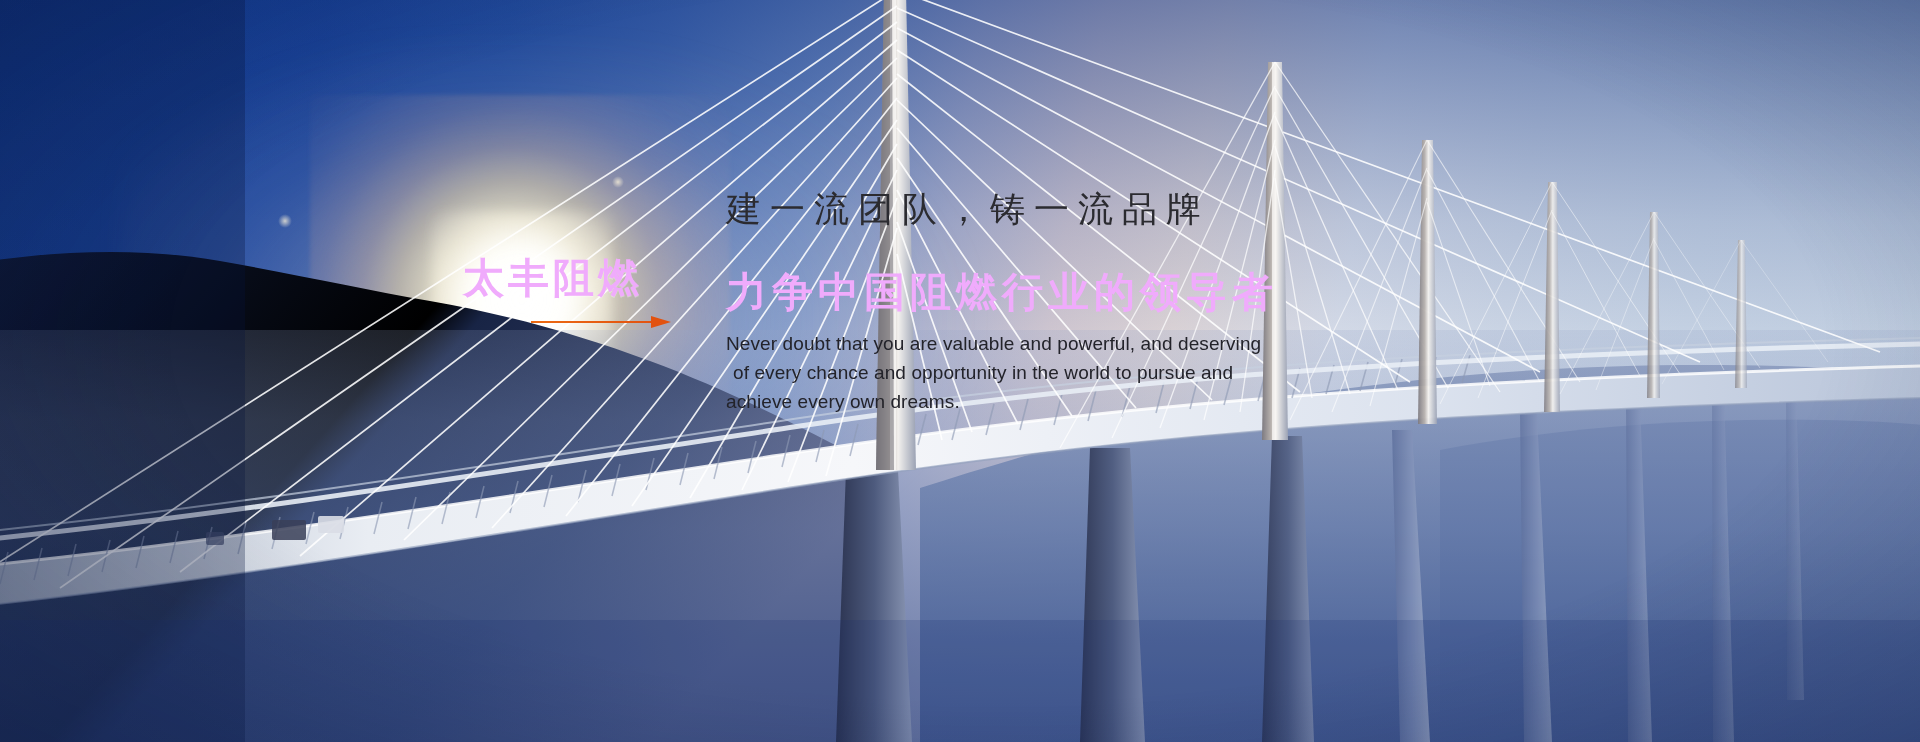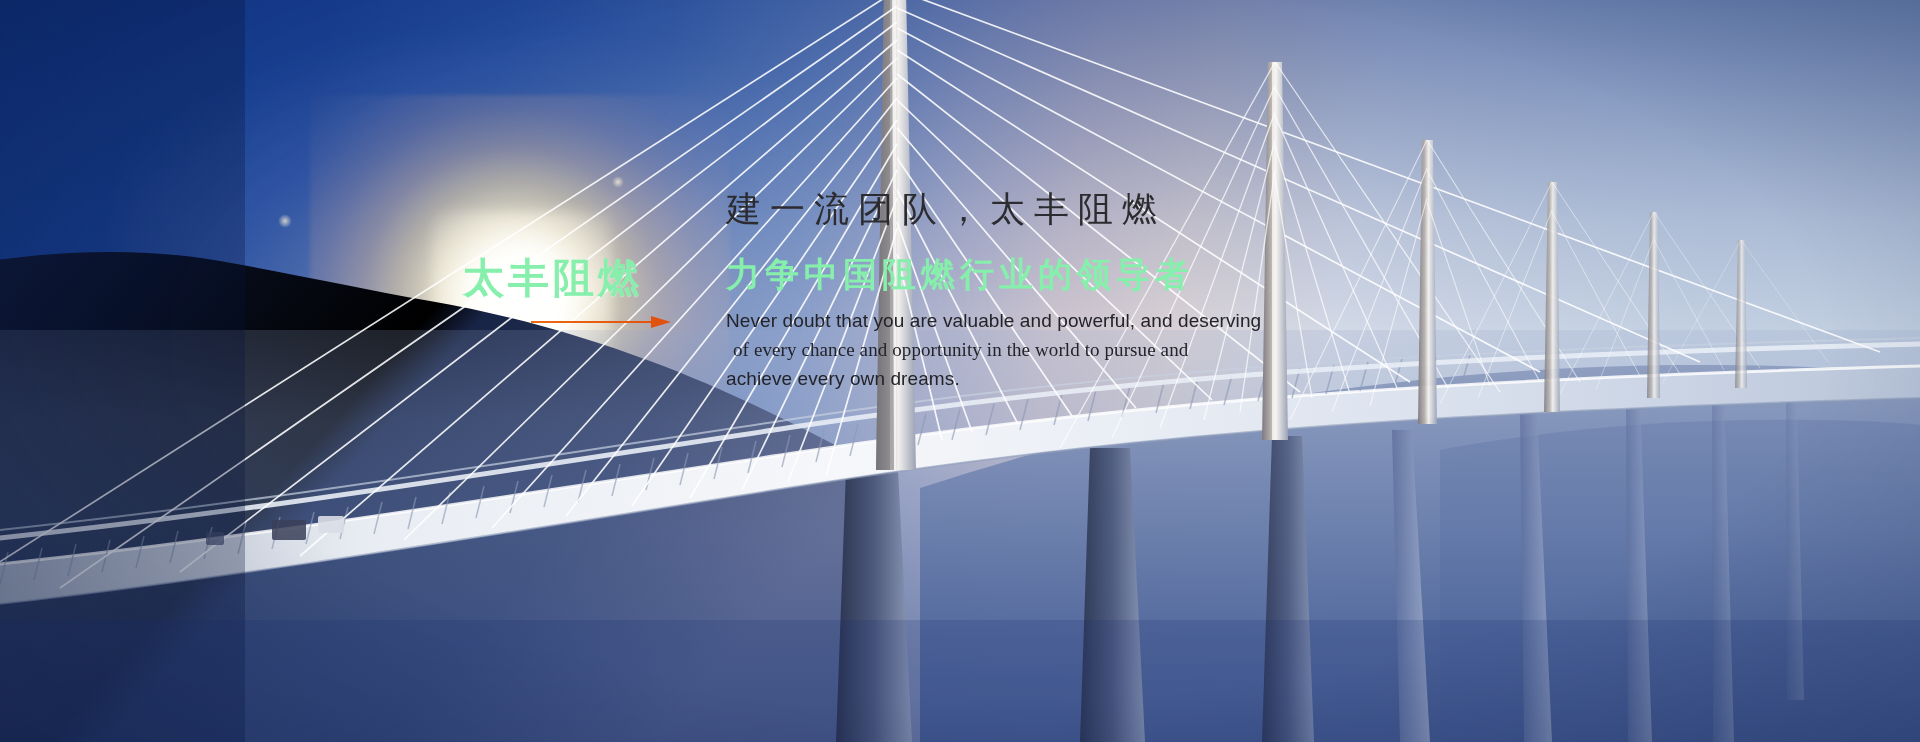--- a/index.html
+++ b/index.html
@@ -87,21 +87,21 @@
 
   
   #logo{
     position:absolute;left:463px;top:258px;width:220px;
     text-align:left;
   }
   #logoText{
     font-family:"DejaVu Sans","Liberation Sans",sans-serif;
     font-weight:700;font-size:41px;line-height:1;
     letter-spacing:4px;
-    color:#86efac;
+    color:#f0abfc;
     white-space:nowrap;
     text-shadow:0 1px 0 rgba(255,255,255,.35);
   }
   #logoArrowWrap{
     margin-top:17px;margin-left:68px;width:146px;height:12px;position:relative;
   }
   #logoArrowLine{
     position:absolute;left:0;top:5px;width:126px;height:2px;
     background:linear-gradient(90deg,#ec6a12,#e2520f);
   }
@@ -113,30 +113,30 @@
 
   
   #copy{position:absolute;left:726px;top:189px;width:620px;}
   #line1{
     font-family:"DejaVu Sans","Liberation Sans",sans-serif;
     font-size:35px;line-height:1.18;letter-spacing:9px;
     color:#2b2b30;font-weight:400;white-space:nowrap;
   }
   #line2{
     font-family:"DejaVu Sans","Liberation Sans",sans-serif;
-    font-size:34px;line-height:1.18;letter-spacing:5px;
-    color:#86efac;font-weight:700;margin-top:24px;white-space:nowrap;
+    font-size:41px;line-height:1.18;letter-spacing:5px;
+    color:#f0abfc;font-weight:700;margin-top:38px;white-space:nowrap;
   }
   #paraWrap{margin-top:12px;}
   .para{
     font-family:"Liberation Sans","DejaVu Sans",sans-serif;
     font-size:19px;line-height:29px;color:#23232a;
     letter-spacing:.1px;white-space:nowrap;
   }
-  .para.indent{padding-left:7px;font-family:Liberation Serif, serif;}
+  .para.indent{padding-left:7px;}
 </style>
 </head>
 <body>
 
 <div id="banner">
 
   <div class="layer" id="sky"></div>
   <div class="layer" id="skyTop"></div>
 
   <div id="flareWide"></div>
@@ -372,21 +372,21 @@
 
   <div id="logo">
     <div id="logoText">太丰阻燃</div>
     <div id="logoArrowWrap">
       <div id="logoArrowLine"></div>
       <div id="logoArrowHead"></div>
     </div>
   </div>
 
   <div id="copy">
-    <div id="line1">建一流团队，太丰阻燃</div>
+    <div id="line1">建一流团队，铸一流品牌</div>
     <div id="line2">力争中国阻燃行业的领导者</div>
     <div id="paraWrap">
       <div class="para">Never doubt that you are valuable and powerful, and deserving</div>
       <div class="para indent">of every chance and opportunity in the world to pursue and</div>
       <div class="para">achieve every own dreams.</div>
     </div>
   </div>
 
 </div>
 

